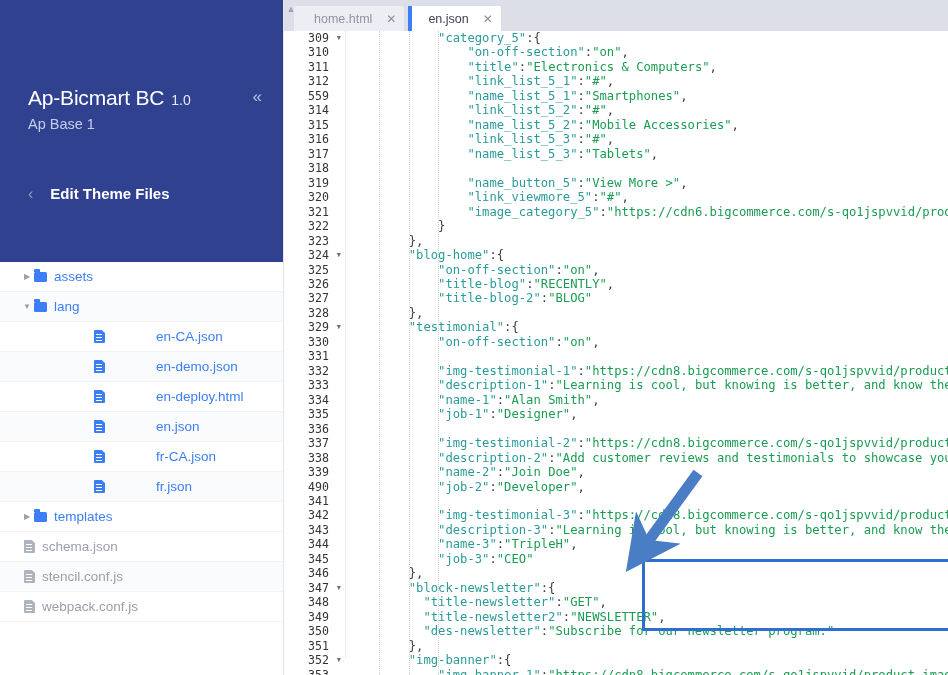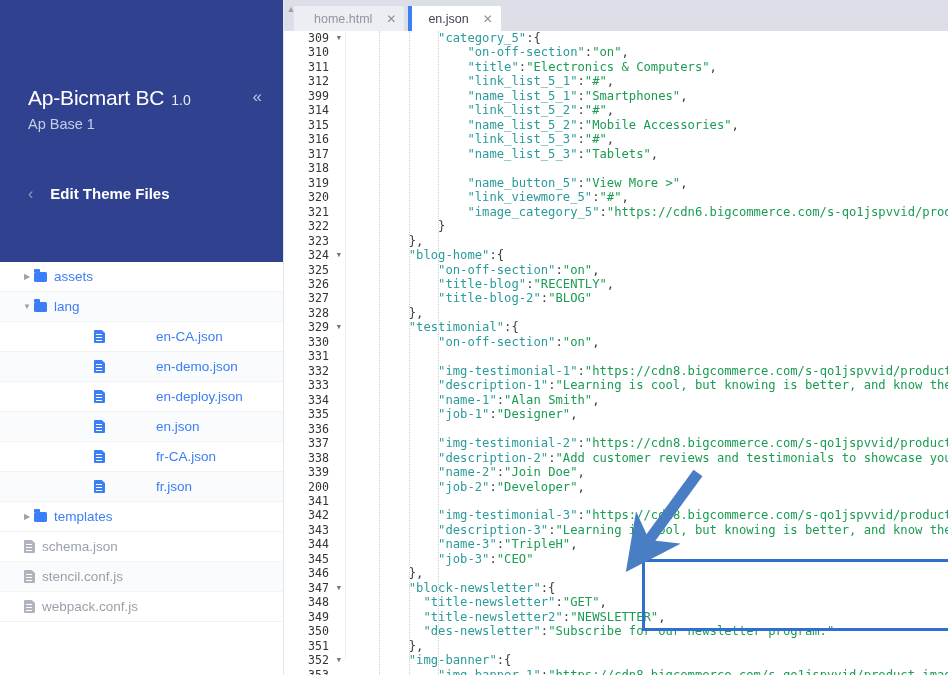--- a/index.html
+++ b/index.html
@@ -399,21 +399,21 @@
           <span class="tw-file">
             <span class="pg"></span>
           </span>
           <span class="tree-label">en-demo.json</span>
         </div>
         <div class="tree-row white ind-2">
           <span class="tw-arrow"></span>
           <span class="tw-file">
             <span class="pg"></span>
           </span>
-          <span class="tree-label">en-deploy.json</span>
+          <span class="tree-label">en-deploy.html</span>
         </div>
         <div class="tree-row alt ind-2">
           <span class="tw-arrow"></span>
           <span class="tw-file">
             <span class="pg"></span>
           </span>
           <span class="tree-label">en.json</span>
         </div>
         <div class="tree-row white ind-2">
           <span class="tw-arrow"></span>
@@ -472,21 +472,21 @@
           <span class="tab-close">✕</span>
         </div>
       </div>
 
     <div class="code-area">
       <div class="gutter" id="gutter">
           <div class="gnum">309<span class="fold">▼</span></div>
           <div class="gnum">310</div>
           <div class="gnum">311</div>
           <div class="gnum">312</div>
-          <div class="gnum">399</div>
+          <div class="gnum">559</div>
           <div class="gnum">314</div>
           <div class="gnum">315</div>
           <div class="gnum">316</div>
           <div class="gnum">317</div>
           <div class="gnum">318</div>
           <div class="gnum">319</div>
           <div class="gnum">320</div>
           <div class="gnum">321</div>
           <div class="gnum">322</div>
           <div class="gnum">323</div>
@@ -499,21 +499,21 @@
           <div class="gnum">330</div>
           <div class="gnum">331</div>
           <div class="gnum">332</div>
           <div class="gnum">333</div>
           <div class="gnum">334</div>
           <div class="gnum">335</div>
           <div class="gnum">336</div>
           <div class="gnum">337</div>
           <div class="gnum">338</div>
           <div class="gnum">339</div>
-          <div class="gnum">200</div>
+          <div class="gnum">490</div>
           <div class="gnum">341</div>
           <div class="gnum">342</div>
           <div class="gnum">343</div>
           <div class="gnum">344</div>
           <div class="gnum">345</div>
           <div class="gnum">346</div>
           <div class="gnum">347<span class="fold">▼</span></div>
           <div class="gnum">348</div>
           <div class="gnum">349</div>
           <div class="gnum">350</div>

